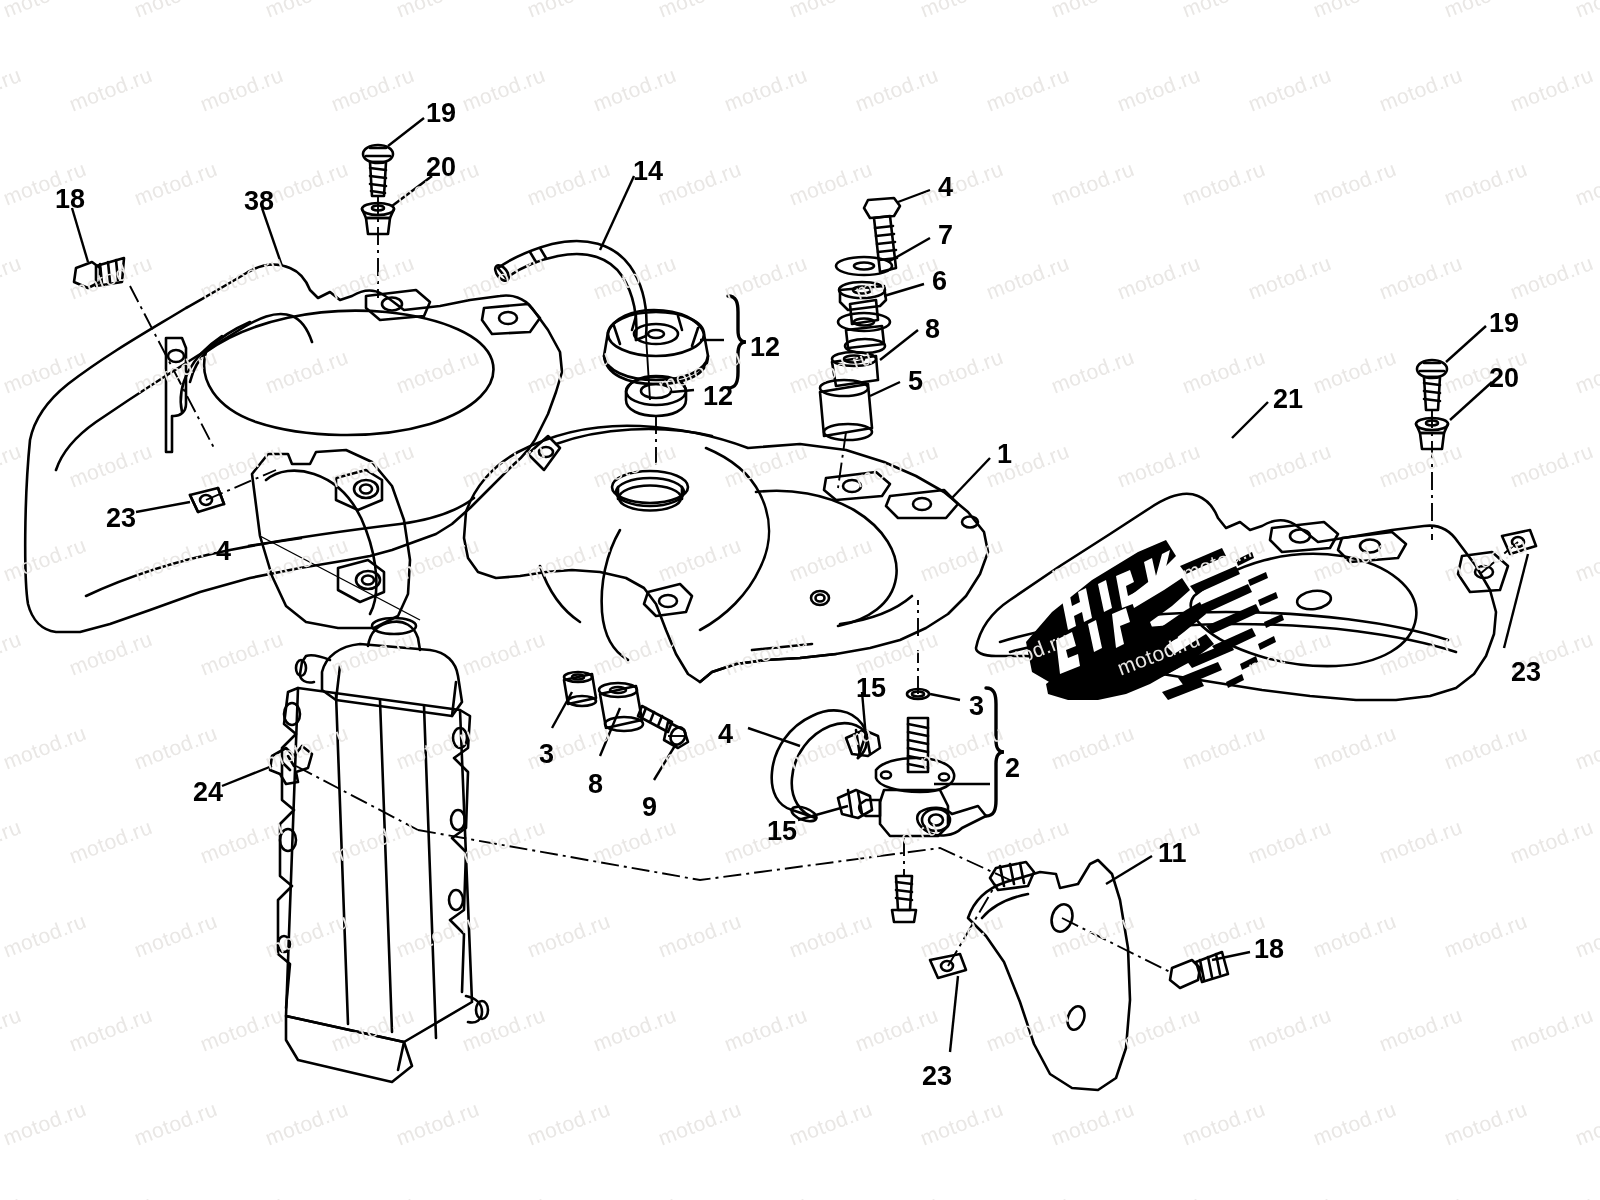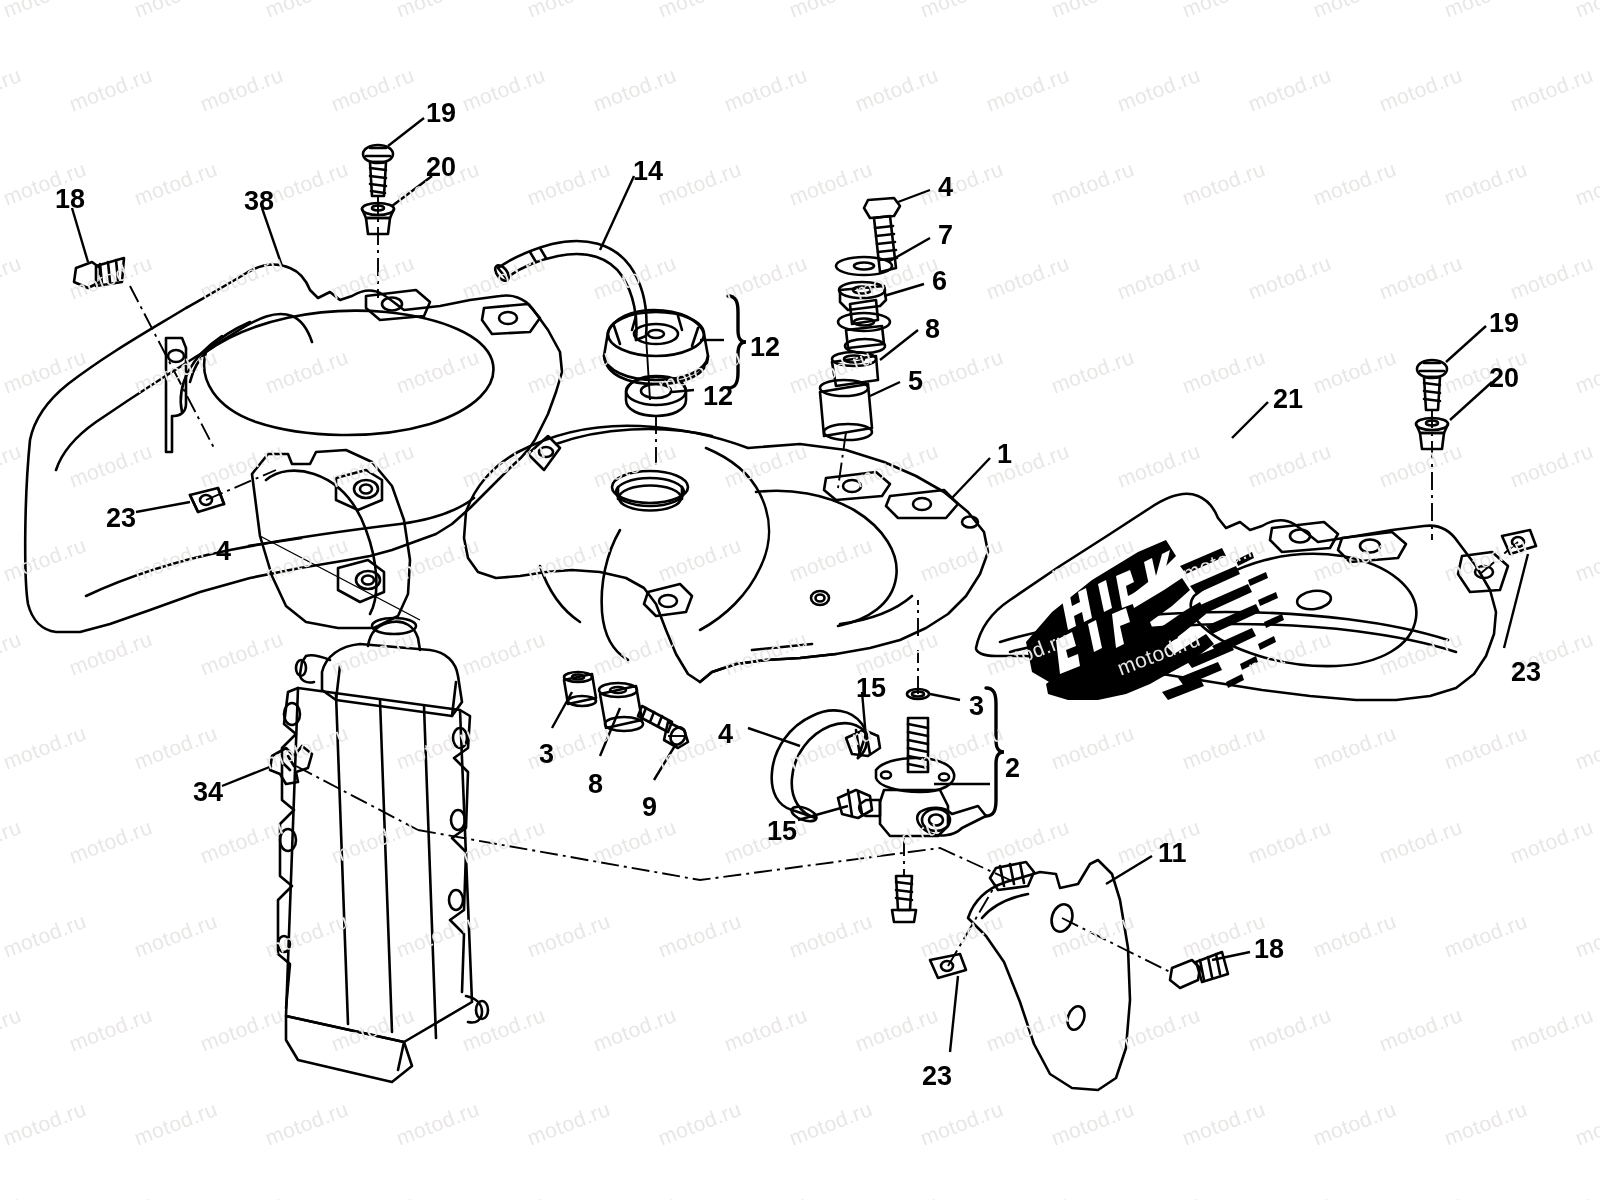--- a/index.html
+++ b/index.html
@@ -736,21 +736,21 @@
       <div class="lbl" style="left: 932px; top: 268px;">6</div>
       <div class="lbl" style="left: 925px; top: 316px;">8</div>
       <div class="lbl" style="left: 908px; top: 368px;">5</div>
       <div class="lbl" style="left: 997px; top: 441px;">1</div>
       <div class="lbl" style="left: 1489px; top: 310px;">19</div>
       <div class="lbl" style="left: 1489px; top: 365px;">20</div>
       <div class="lbl" style="left: 1273px; top: 386px;">21</div>
       <div class="lbl" style="left: 106px; top: 505px;">23</div>
       <div class="lbl" style="left: 216px; top: 538px;">4</div>
       <div class="lbl" style="left: 1511px; top: 659px;">23</div>
-      <div class="lbl" style="left: 193px; top: 779px;">34</div>
+      <div class="lbl" style="left: 193px; top: 779px;">24</div>
       <div class="lbl" style="left: 539px; top: 741px;">3</div>
       <div class="lbl" style="left: 588px; top: 771px;">8</div>
       <div class="lbl" style="left: 642px; top: 794px;">9</div>
       <div class="lbl" style="left: 718px; top: 721px;">4</div>
       <div class="lbl" style="left: 856px; top: 675px;">15</div>
       <div class="lbl" style="left: 969px; top: 693px;">3</div>
       <div class="lbl" style="left: 1005px; top: 755px;">2</div>
       <div class="lbl" style="left: 767px; top: 818px;">15</div>
       <div class="lbl" style="left: 1158px; top: 840px;">11</div>
       <div class="lbl" style="left: 1254px; top: 936px;">18</div>

